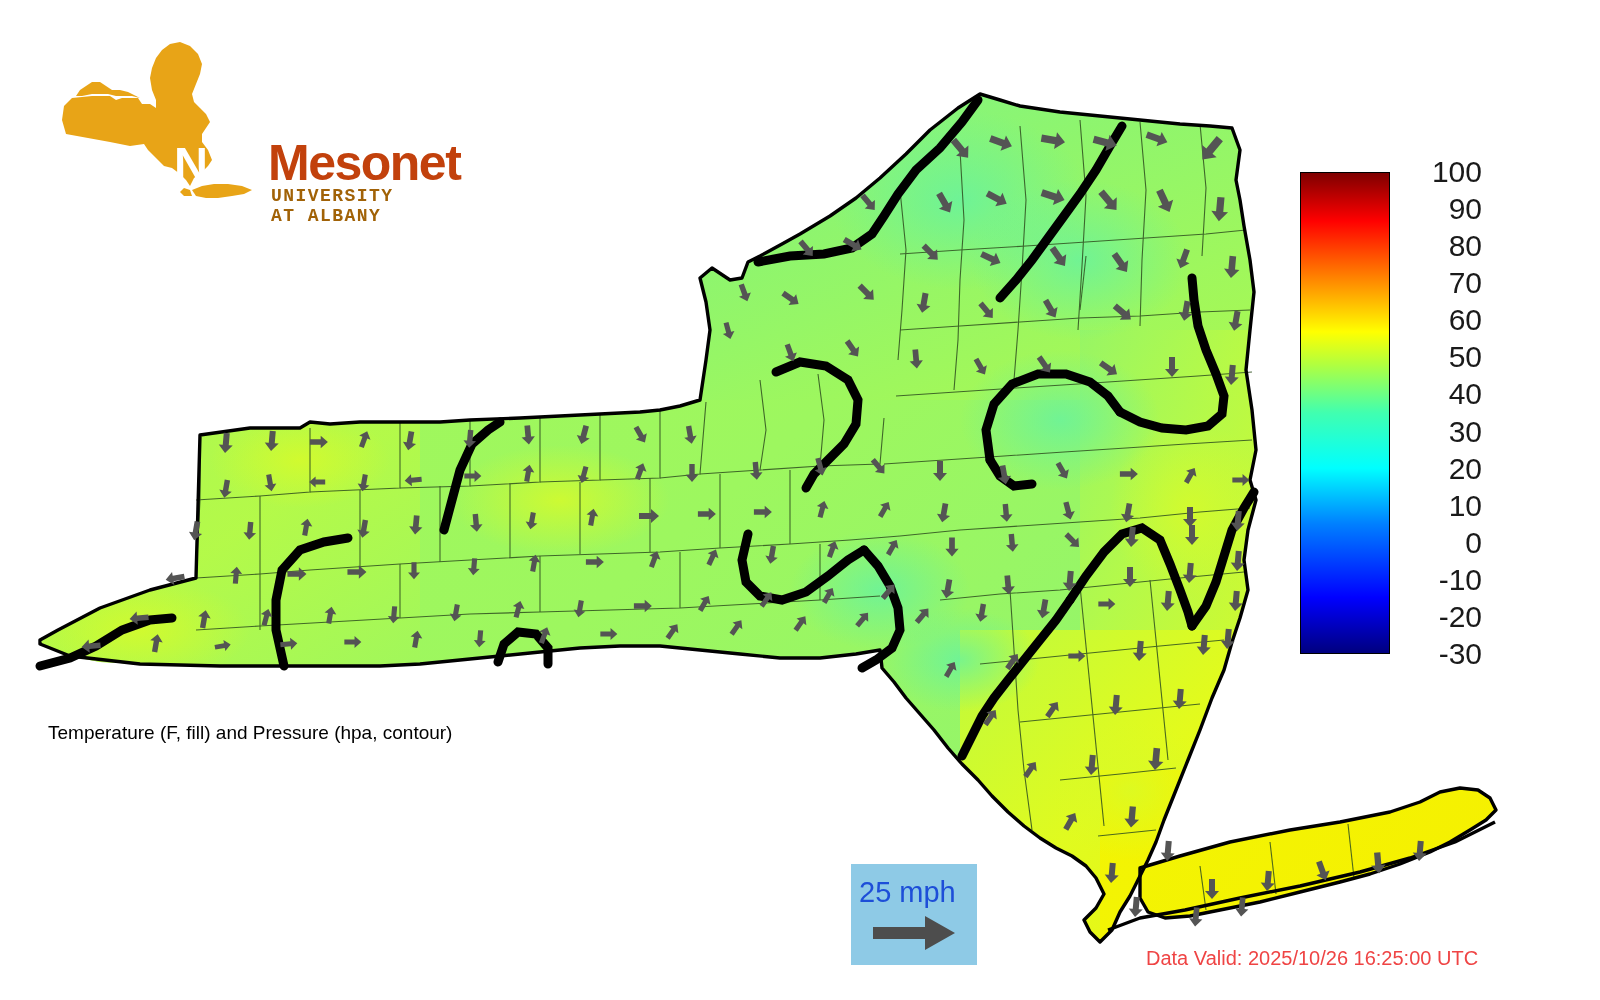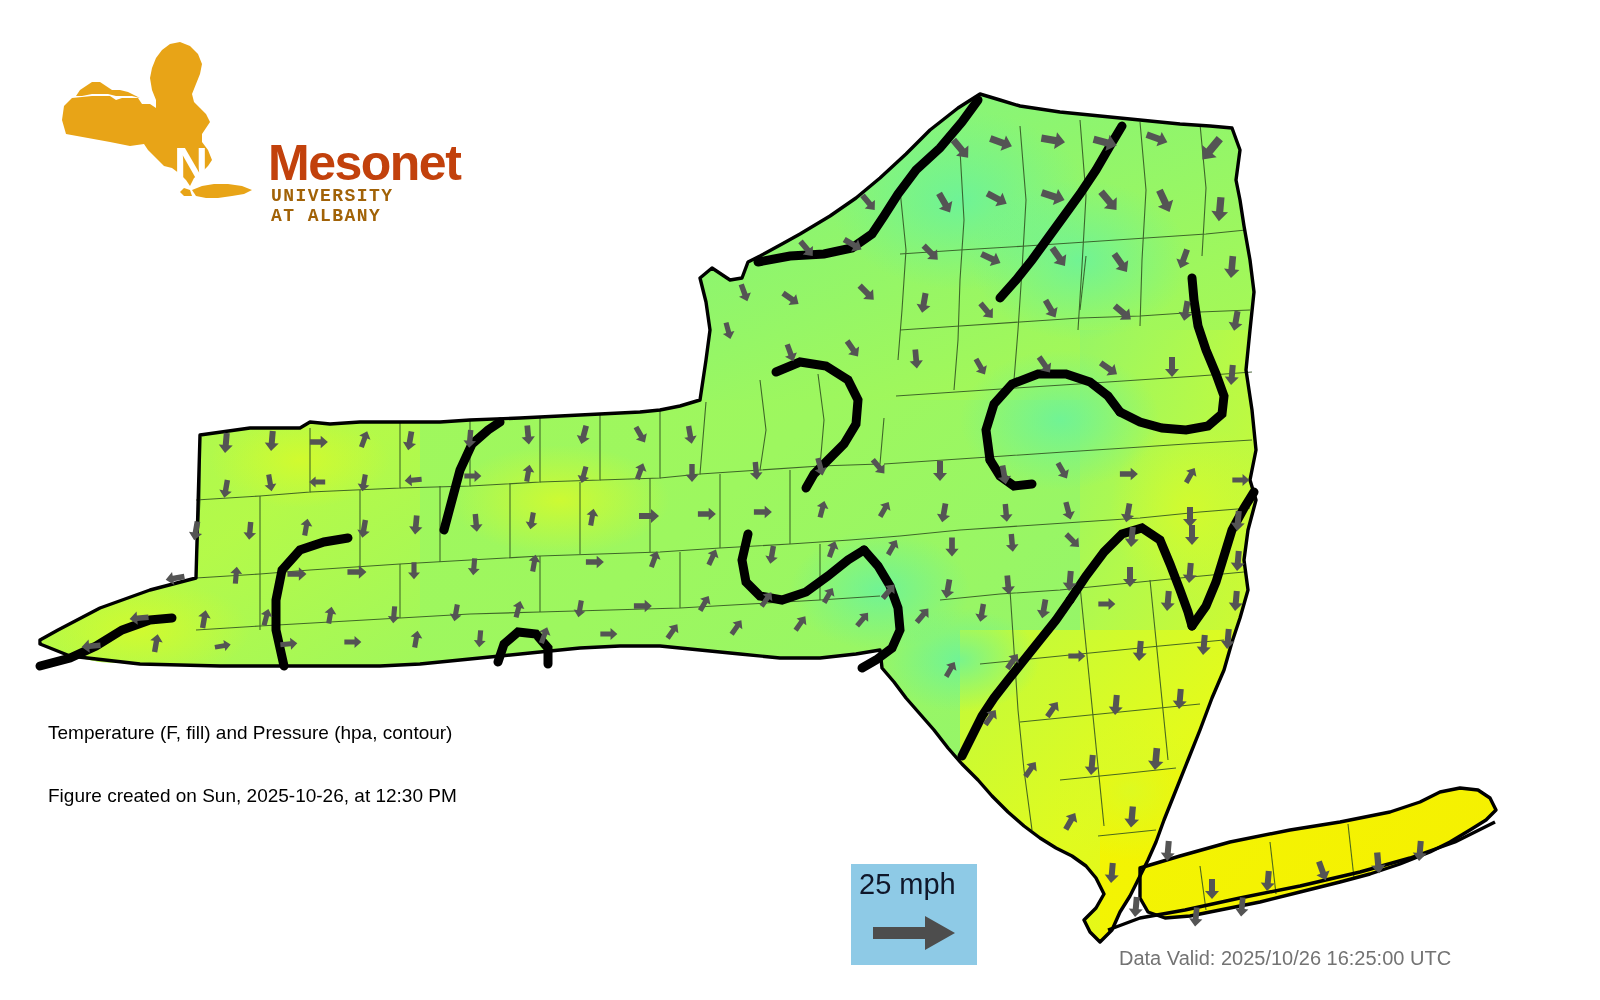--- a/index.html
+++ b/index.html
@@ -65,30 +65,30 @@
   #cap1 { left: 48px; top: 785px; }
   #cap2 { left: 48px; top: 848px; }
 
   
   #wind-legend {
     position: absolute; left: 851px; top: 864px;
     width: 126px; height: 101px;
     background: #8ecae6;
   }
   #wind-legend .wl-label {
-    position: absolute; left: 8px; top: 4px;
-    font-size: 29px; color: #0f172a;
+    position: absolute; left: 8px; top: 12px;
+    font-size: 29px; color: #1d4ed8;
     font-family: "Liberation Sans", sans-serif;
   }
   #wind-legend svg { position: absolute; left: 22px; top: 52px; }
 
   
   #data-valid {
-    position: absolute; left: 1119px; top: 947px;
-    font-size: 20px; color: #737373;
+    position: absolute; left: 1146px; top: 947px;
+    font-size: 20px; color: #ef4444;
     font-family: "Liberation Sans", sans-serif;
     white-space: nowrap;
   }
 </style>
 </head>
 <body>
 
 <div id="stage">
 
   <div id="logo">
@@ -491,23 +491,41 @@
         <use href="#wb" transform="translate(1378,832) rotate(85) scale(1.05)"></use>
         <use href="#wb" transform="translate(1420,820) rotate(95) scale(1.0)"></use>
         <use href="#wb" transform="translate(1196,886) rotate(95) scale(0.95)"></use>
         <use href="#wb" transform="translate(1242,876) rotate(95) scale(0.95)"></use>
       </g>
 
       <g transform="translate(735,268) rotate(-55)">32</g>
     </svg>
   </div>
 
+  <div id="colorbar-wrap">
+    <div id="cbar" style="background: linear-gradient(rgb(127, 0, 0) 0%, rgb(255, 0, 0) 10%, rgb(255, 128, 0) 21.54%, rgb(255, 255, 0) 33.08%, rgb(176, 255, 64) 40%, rgb(64, 255, 176) 50%, rgb(0, 255, 255) 61.54%, rgb(0, 128, 255) 73.08%, rgb(0, 0, 255) 88.46%, rgb(0, 0, 127) 100%);"></div>
+    <div id="cbar-ticks">
+        <div class="cbar-tick" style="top: 0px;">100</div>
+        <div class="cbar-tick" style="top: 37.0769px;">90</div>
+        <div class="cbar-tick" style="top: 74.1538px;">80</div>
+        <div class="cbar-tick" style="top: 111.231px;">70</div>
+        <div class="cbar-tick" style="top: 148.308px;">60</div>
+        <div class="cbar-tick" style="top: 185.385px;">50</div>
+        <div class="cbar-tick" style="top: 222.462px;">40</div>
+        <div class="cbar-tick" style="top: 259.538px;">30</div>
+        <div class="cbar-tick" style="top: 296.615px;">20</div>
+        <div class="cbar-tick" style="top: 333.692px;">10</div>
+        <div class="cbar-tick" style="top: 370.769px;">0</div>
+        <div class="cbar-tick" style="top: 407.846px;">-10</div>
+        <div class="cbar-tick" style="top: 444.923px;">-20</div>
+        <div class="cbar-tick" style="top: 482px;">-30</div>
+      </div>
+  </div>
 
   <div class="caption" id="cap0">Temperature (F, fill) and Pressure (hpa, contour)</div>
-  <div class="caption" id="cap1">Figure created on Sun, 2025-10-26, at 12:30 PM</div>
 
   <div id="wind-legend">
     <div class="wl-label">25 mph</div>
     <svg width="84" height="34" viewBox="0 0 84 34">
       <path fill="#4d4d4d" d="M0,11 L52,11 L52,0 L82,17 L52,34 L52,23 L0,23 Z"></path>
     </svg>
   </div>
 
   <div id="data-valid">Data Valid: 2025/10/26 16:25:00 UTC</div>
 

